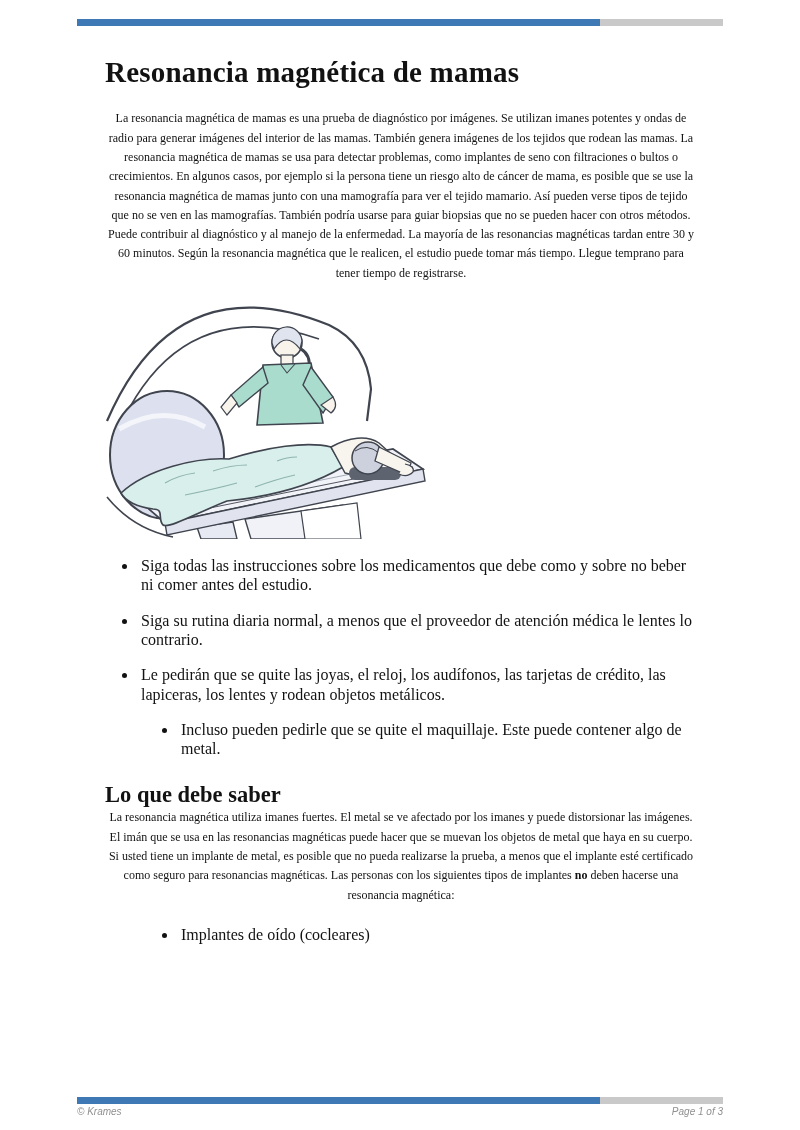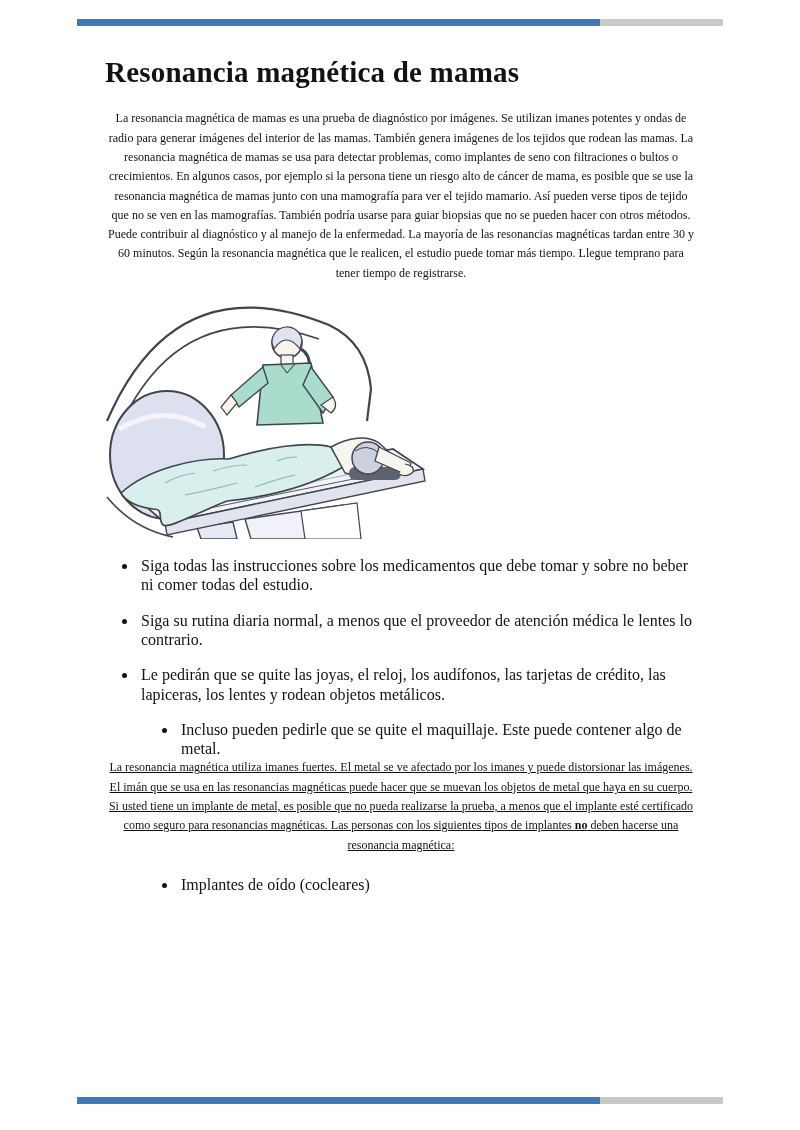--- a/index.html
+++ b/index.html
@@ -57,21 +57,21 @@
     padding-left: 33px;
     width: 557px;
   }
   ul.doc-list li {
     font-size: 16px;
     line-height: 19.3px;
     margin-bottom: 16px;
     padding-left: 3px;
   }
   ul.doc-list li:last-child { margin-bottom: 0; margin-left: 40px; }
-  .know-para { margin-top: 17px; text-decoration: underline; }
+  .know-para { margin-top: 17px; }
   .bold-word { font-weight: bold; }
   .footer-rule {
     position: absolute;
     top: 1097px;
     left: 0;
   }
   .footer-text {
     position: absolute;
     top: 1106px;
     left: 77px;
@@ -141,29 +141,34 @@
         <rect x="244" y="166" width="52" height="13" rx="6" fill="#5d6470"></rect>
         <circle cx="263" cy="157" r="16" fill="#ccd1dd" stroke="#3f444e" stroke-width="1.5"></circle>
         <path d="M 250,150 q 12,-8 24,2" fill="none" stroke="#3f444e" stroke-width="1"></path>
         <path d="M 274,146 L 306,162 L 302,174 L 270,160 Z" fill="#f8f5ef" stroke="#3f444e" stroke-width="1.3"></path>
         <path d="M 300,163 q 10,2 8,8 q -6,6 -14,2" fill="#f8f5ef" stroke="#3f444e" stroke-width="1.2"></path>
       </g>
     </svg>
   </figure>
 
   <ul class="doc-list">
-    <li>Siga todas las instrucciones sobre los medicamentos que debe tomar y sobre no beber ni comer todas del estudio.</li>
+    <li>Siga todas las instrucciones sobre los medicamentos que debe como y sobre no beber ni comer antes del estudio.</li>
     <li>Siga su rutina diaria normal, a menos que el proveedor de atención médica le lentes lo contrario.</li>
     <li>Le pedirán que se quite las joyas, el reloj, los audífonos, las tarjetas de crédito, las lapiceras, los lentes y rodean objetos metálicos.</li>
     <li>Incluso pueden pedirle que se quite el maquillaje. Este puede contener algo de metal.</li>
   </ul>
 
+  <h2 class="section-heading">Lo que debe saber</h2>
   <p class="body-text know-para"><span>La resonancia magnética utiliza imanes fuertes. El metal se ve afectado por los imanes y puede distorsionar las imágenes. El imán que se usa en las resonancias magnéticas puede hacer que se muevan los objetos de metal que haya en su cuerpo. Si usted tiene un implante de metal, es posible que no pueda realizarse la prueba, a menos que el implante esté certificado como seguro para resonancias magnéticas. Las personas con los siguientes tipos de implantes </span><span class="bold-word">no</span><span> deben hacerse una resonancia magnética:</span></p>
   <ul class="doc-list" style="margin-top:20px">
     <li>Implantes de oído (cocleares)</li>
   </ul>
 
   <div class="rule footer-rule">
     <span class="seg-blue" style="background:#3e79b5"></span>
     <span class="seg-gray" style="background:#c9c9c9"></span>
   </div>
+  <div class="footer-text">
+    <span>© Krames</span>
+    <span>Page 1 of 3</span>
+  </div>
 
 </div>
 
 </body></html>

